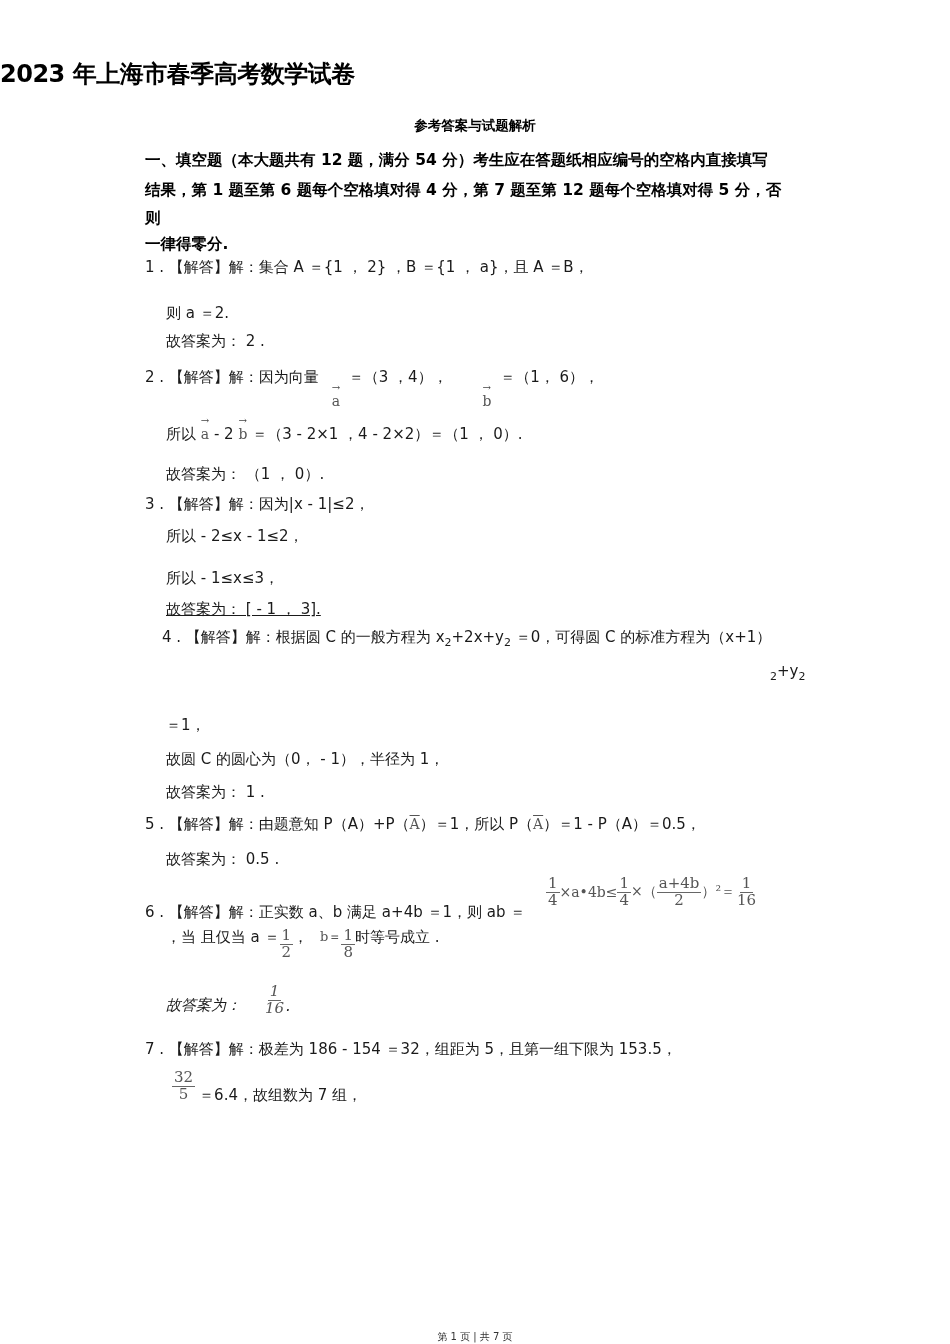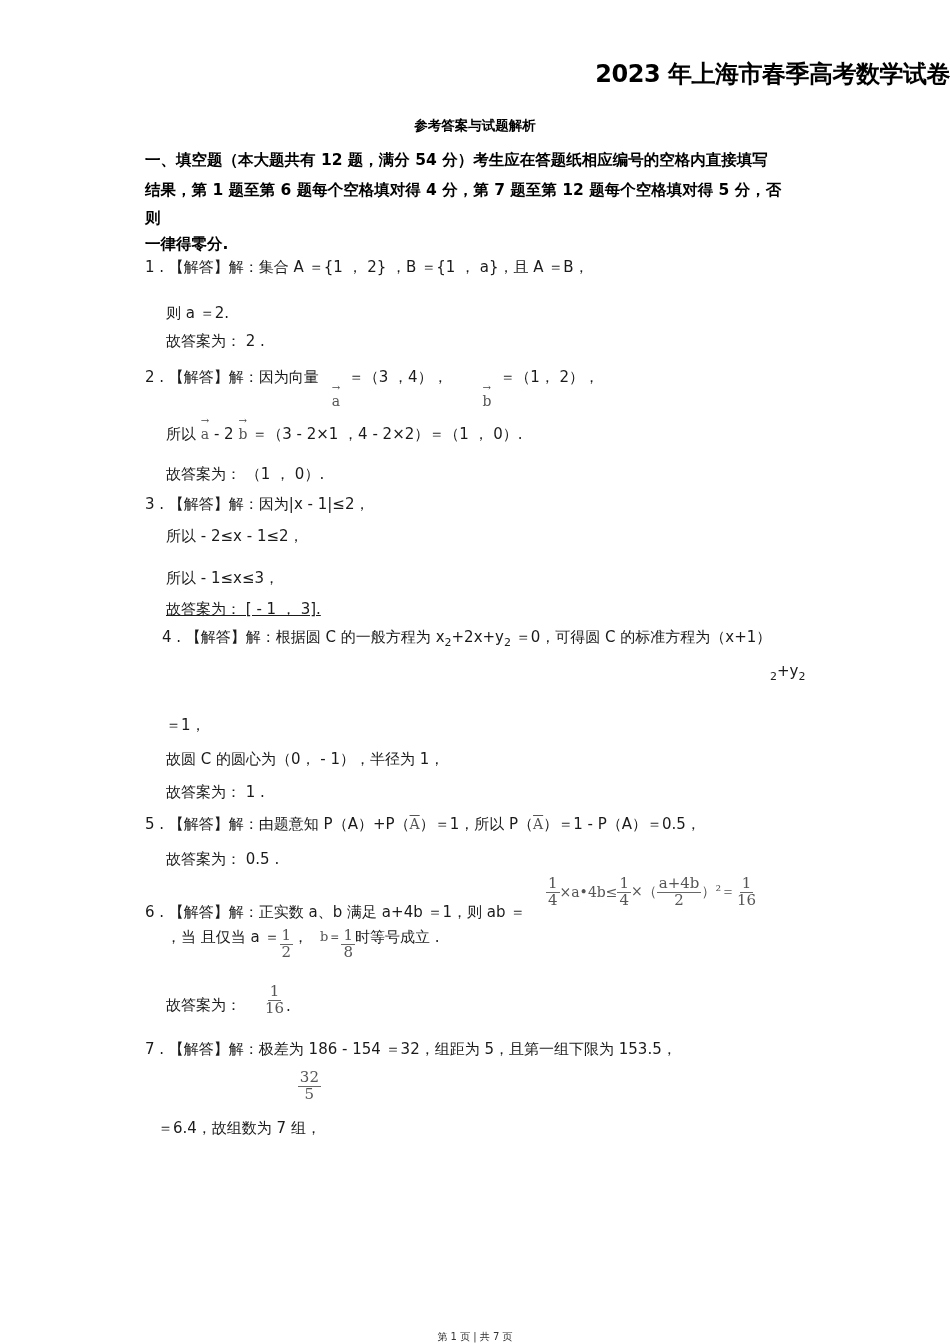--- a/index.html
+++ b/index.html
@@ -1,19 +1,19 @@
 <!DOCTYPE html>
 <html><head>
   <meta charset="utf-8">
   <style>
     html, body { margin: 0; padding: 0; background: #ffffff; }
     body { width: 950px; height: 1344px; position: relative; overflow: hidden;
            font-family: "DejaVu Sans", "Liberation Sans", sans-serif; color: #1a1a1a; }
     .abs { position: absolute; white-space: nowrap; }
-    .title { left: 0; width: 950px; top: 58px; text-align: right; font-size: 24px; font-weight: bold; color: #000; letter-spacing: -0.5px; }
+    .title { left: 0; width: 950px; top: 58px; text-align: left; font-size: 24px; font-weight: bold; color: #000; letter-spacing: -0.5px; }
     .subtitle { left: 0; width: 950px; top: 117px; text-align: center; font-size: 13.5px; font-weight: bold; color: #000; }
     .sec { left: 145px; font-size: 15.5px; font-weight: bold; color: #000; }
     .line { font-size: 15px; color: #1a1a1a; }
     .math { font-family: "DejaVu Serif", "Liberation Serif", serif; color: #555; }
     .vec { display: inline-block; position: relative; font-family: "DejaVu Serif", serif; font-size: 14px; color: #555; }
     .vec::before { content: "→"; position: absolute; top: -11px; left: 0; font-size: 10px; color: #444; }
     .frac { display: inline-flex; flex-direction: column; align-items: center; vertical-align: middle;
             font-family: "DejaVu Serif", "Liberation Serif", serif; color: #555; font-size: 15px; line-height: 1.05; }
     .frac .num { border-bottom: 1px solid #666; padding: 0 2px; }
     .frac .den { padding: 0 2px; }
@@ -41,21 +41,21 @@
     <div class="abs line" style="left:166px; top:304px;">则 a ＝2.</div>
     <div class="abs line" style="left:166px; top:332px;">故答案为：  2 .</div>
   </div>
 
   <div>
     <div class="abs line" style="left:145px; top:368px;">
       <span>2 . 【解答】解：因为向量</span>
       <span class="vec" style="top:24px; margin:0 4px 0 8px;">a</span>
       <span>＝（3 ，4），</span>
       <span class="vec" style="top:24px; margin:0 4px 0 30px;">b</span>
-      <span>＝（1， 2），</span>
+      <span>＝（1， 6），</span>
     </div>
     <div class="abs line" style="left:166px; top:425px;">
       <span>所以</span>
       <span class="vec">a</span>
       <span> - 2</span>
       <span class="vec">b</span>
       <span>＝（3 - 2×1 ，4 - 2×2）＝（1 ， 0）.</span>
     </div>
     <div class="abs line" style="left:166px; top:465px;">故答案为：  （1 ， 0）.</div>
   </div>
@@ -116,33 +116,33 @@
           <span class="den">2</span>
         </span>
       <span style="padding-bottom:2px; margin-right:12px;">，</span>
       <span class="math" style="font-size:13px; padding-bottom:14px;">b＝</span>
       <span class="frac">
           <span class="num">1</span>
           <span class="den">8</span>
         </span>
       <span style="padding-bottom:2px;">时等号成立 .</span>
     </div>
-    <div class="abs line" style="left:166px; top:984px; display:flex; align-items:flex-end;">
+    <div class="abs line" style="left:166px; top:984px; display:flex; align-items:flex-end;font-style:italic;">
       <span style="padding-bottom:2px; margin-right:22px;">故答案为：</span>
       <span class="frac">
           <span class="num">1</span>
           <span class="den">16</span>
         </span>
       <span style="padding-bottom:2px;">.</span>
     </div>
   </div>
 
   <div>
     <div class="abs line" style="left:145px; top:1040px;">7 . 【解答】解：极差为  186 - 154 ＝32，组距为 5，且第一组下限为 153.5，</div>
-    <div class="abs line" style="left:154px; top:1070px; display:flex; align-items:flex-end;flex-direction:column;">
+    <div class="abs line" style="left:172px; top:1070px; display:flex; align-items:flex-start;">
       <span class="frac">
           <span class="num">32</span>
           <span class="den">5</span>
         </span>
       <span style="padding-bottom:2px; margin-left:4px;margin-top:16px;">＝6.4，故组数为 7 组，</span>
     </div>
   </div>
 
   <div class="abs footer">第 1 页 | 共 7 页</div>
 </div>

